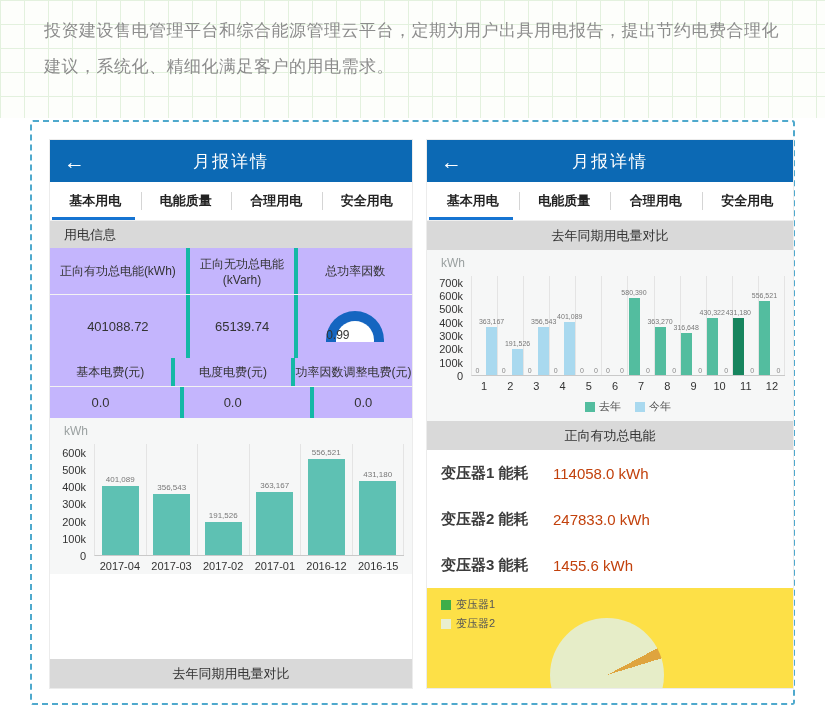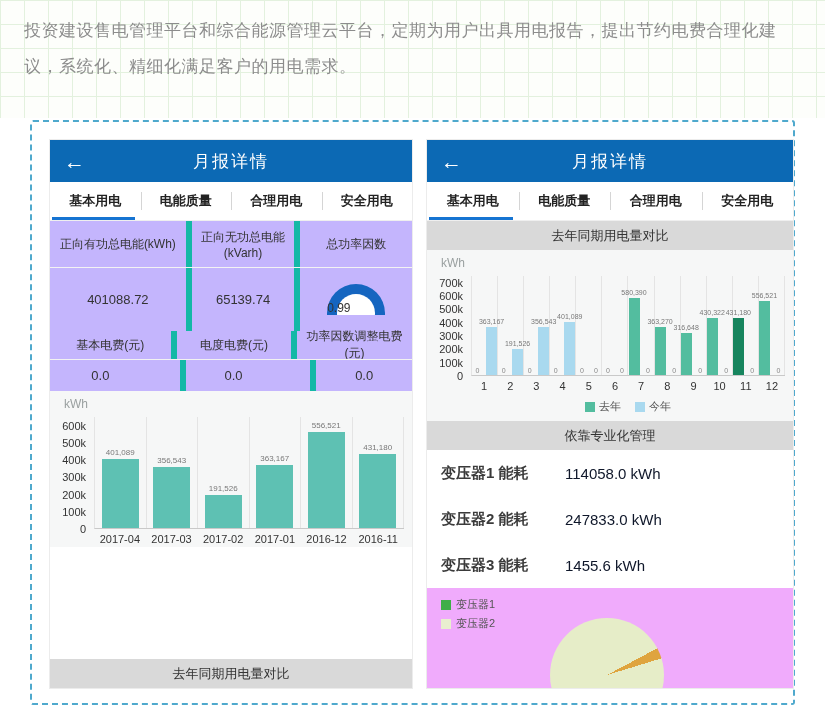--- a/index.html
+++ b/index.html
@@ -4,21 +4,21 @@
 <style>
   * { box-sizing: border-box; margin: 0; padding: 0; }
   body { font-family: "Liberation Sans", "DejaVu Sans", sans-serif; }
   .page { position: relative; width: 825px; height: 724px; background: #ffffff; overflow: hidden; }
 
   
   .grid-hero { position: absolute; top: 0; left: 0; right: 0; height: 118px;
     background-color: #fdfefb;
     background-image: linear-gradient(#e3f1de 1px, transparent 1px),
                       linear-gradient(90deg, #e3f1de 1px, transparent 1px);
-    background-size: 24px 24px; padding: 13px 30px 0 24px; }
+    background-size: 24px 24px; padding: 13px 30px 0 44px; }
   .grid-hero p { color: #8c8c8c; font-size: 17px; line-height: 36px; letter-spacing: 0.5px; }
 
   
   .screens-box { position: absolute; left: 30px; top: 120px; width: 765px; height: 585px;
     border: 2px dashed #4fa9cd; border-radius: 3px; background: #fff;
     padding: 18px 0 0 18px; display: flex; gap: 15px; }
 
   .phone { width: 362px; height: 548px; background: #fff; overflow: hidden;
     box-shadow: 0 0 0 1px #ececec; display: flex; flex-direction: column; }
   .phone.right { width: 366px; }
@@ -37,21 +37,21 @@
     height: 3px; background: #1674d2; }
 
   .sec { background: #d9d9d9; color: #333; font-size: 13px; display: flex;
     align-items: center; flex: 0 0 auto; }
   .sec.left-align { padding-left: 14px; height: 27px; }
   .sec.center { justify-content: center; height: 29px; }
 
   .cols { display: flex; flex: 0 0 auto; background:#c4b5fd; }
   .cols .col { display: flex; align-items: center; justify-content: center;
     text-align: center; color: #333; }
-  .cols .col + .col { border-left: 6px solid #14b8a6; }
+  .cols .col + .col { border-left: 4px solid #14b8a6; }
   .usage-head { height: 46px; }
   .usage-head .col { font-size: 12px; padding: 0 6px; }
   .usage-vals { height: 64px; border-top: 1px solid #f3f3f3; }
   .usage-vals .col { font-size: 13px; }
   .w1 { width: 37.5%; } .w2 { width: 30%; } .w3 { width: 32.5%; }
 
   .gauge { width: 58px; height: 31px; position: relative; overflow: hidden; }
   .gauge .arc { position:absolute; left:0; top:0; width: 58px; height: 31px; background: #1565c0;
     border-radius: 58px 58px 0 0; }
   .gauge .arc::after { content: ""; position: absolute; left: 10px; top: 10px; width: 38px;
@@ -94,24 +94,24 @@
   .xrow { display: flex; margin-left: 44px; }
   .xrow span { flex: 1; text-align: center; font-size: 11px; color: #333; padding-top: 4px; }
   .legend { display: flex; justify-content: center; gap: 14px; padding: 7px 0 5px 44px; }
   .litem { display: flex; align-items: center; gap: 4px; font-size: 11px; color: #555; }
   .lsq { width: 10px; height: 10px; display: inline-block; }
 
   
   .t-row { height: 46px; display: flex; align-items: center; padding: 0 14px;
     font-size: 15px; flex: 0 0 auto; background: #fff; }
   .t-row .tl { color: #3a3a3a; font-weight: bold; width: 104px; }
-  .t-row .tv { color: #0f172a; margin-left: 20px; text-align: center; }
+  .t-row .tv { color: #c2410c; margin-left: 8px; text-align: center; }
 
   
-  .pie-sec { background: #f0abfc; flex: 1; position: relative; overflow: hidden; }
+  .pie-sec { background: #fde047; flex: 1; position: relative; overflow: hidden; }
   .pie-legend { position: absolute; top: 9px; left: 14px; z-index: 2; }
   .pl-item { display: flex; align-items: center; gap: 5px; margin-bottom: 4px;
     font-size: 11px; color: #555; }
   .pl-sq { width: 10px; height: 10px; display: inline-block; }
   .pie { position: absolute; top: 30px; left: 50%; transform: translateX(-60px);
     width: 114px; height: 114px; border-radius: 50%; }
 
   .bottom-sec { margin-top: auto; }
 </style>
 </head>
@@ -129,20 +129,21 @@
       <div class="p-header">
         <span class="back">←</span>
         <span class="p-title">月报详情</span>
       </div>
       <div class="tabs">
         <div class="tab active">基本用电</div>
         <div class="tab">电能质量</div>
         <div class="tab">合理用电</div>
         <div class="tab">安全用电</div>
       </div>
+      <div class="sec left-align">用电信息</div>
       <div class="cols usage-head">
         <div class="col w1">正向有功总电能(kWh)</div>
         <div class="col w2">正向无功总电能(kVarh)</div>
         <div class="col w3">总功率因数</div>
       </div>
       <div class="cols usage-vals">
         <div class="col w1">401088.72</div>
         <div class="col w2">65139.74</div>
         <div class="col w3">
           <div class="gauge">
@@ -211,21 +212,21 @@
                 </div>
               </div>
             </div>
         </div>
         <div class="xrow">
             <span>2017-04</span>
             <span>2017-03</span>
             <span>2017-02</span>
             <span>2017-01</span>
             <span>2016-12</span>
-            <span>2016-11</span>
+            <span>2016-15</span>
           </div>
       </div>
       <div class="sec center bottom-sec">去年同期用电量对比</div>
     </div>
 
     <div class="phone right">
       <div class="p-header">
         <span class="back">←</span>
         <span class="p-title">月报详情</span>
       </div>
@@ -376,21 +377,21 @@
             <span class="litem">
               <span class="lsq" style="background: rgb(83, 189, 159);"></span>
               <span>去年</span>
             </span>
             <span class="litem">
               <span class="lsq" style="background: rgb(169, 217, 239);"></span>
               <span>今年</span>
             </span>
           </div>
       </div>
-      <div class="sec center">依靠专业化管理</div>
+      <div class="sec center">正向有功总电能</div>
       <div class="t-row">
         <span class="tl">变压器1 能耗</span>
         <span class="tv">114058.0 kWh</span>
       </div>
       <div class="t-row">
         <span class="tl">变压器2 能耗</span>
         <span class="tv">247833.0 kWh</span>
       </div>
       <div class="t-row">
         <span class="tl">变压器3 能耗</span>

